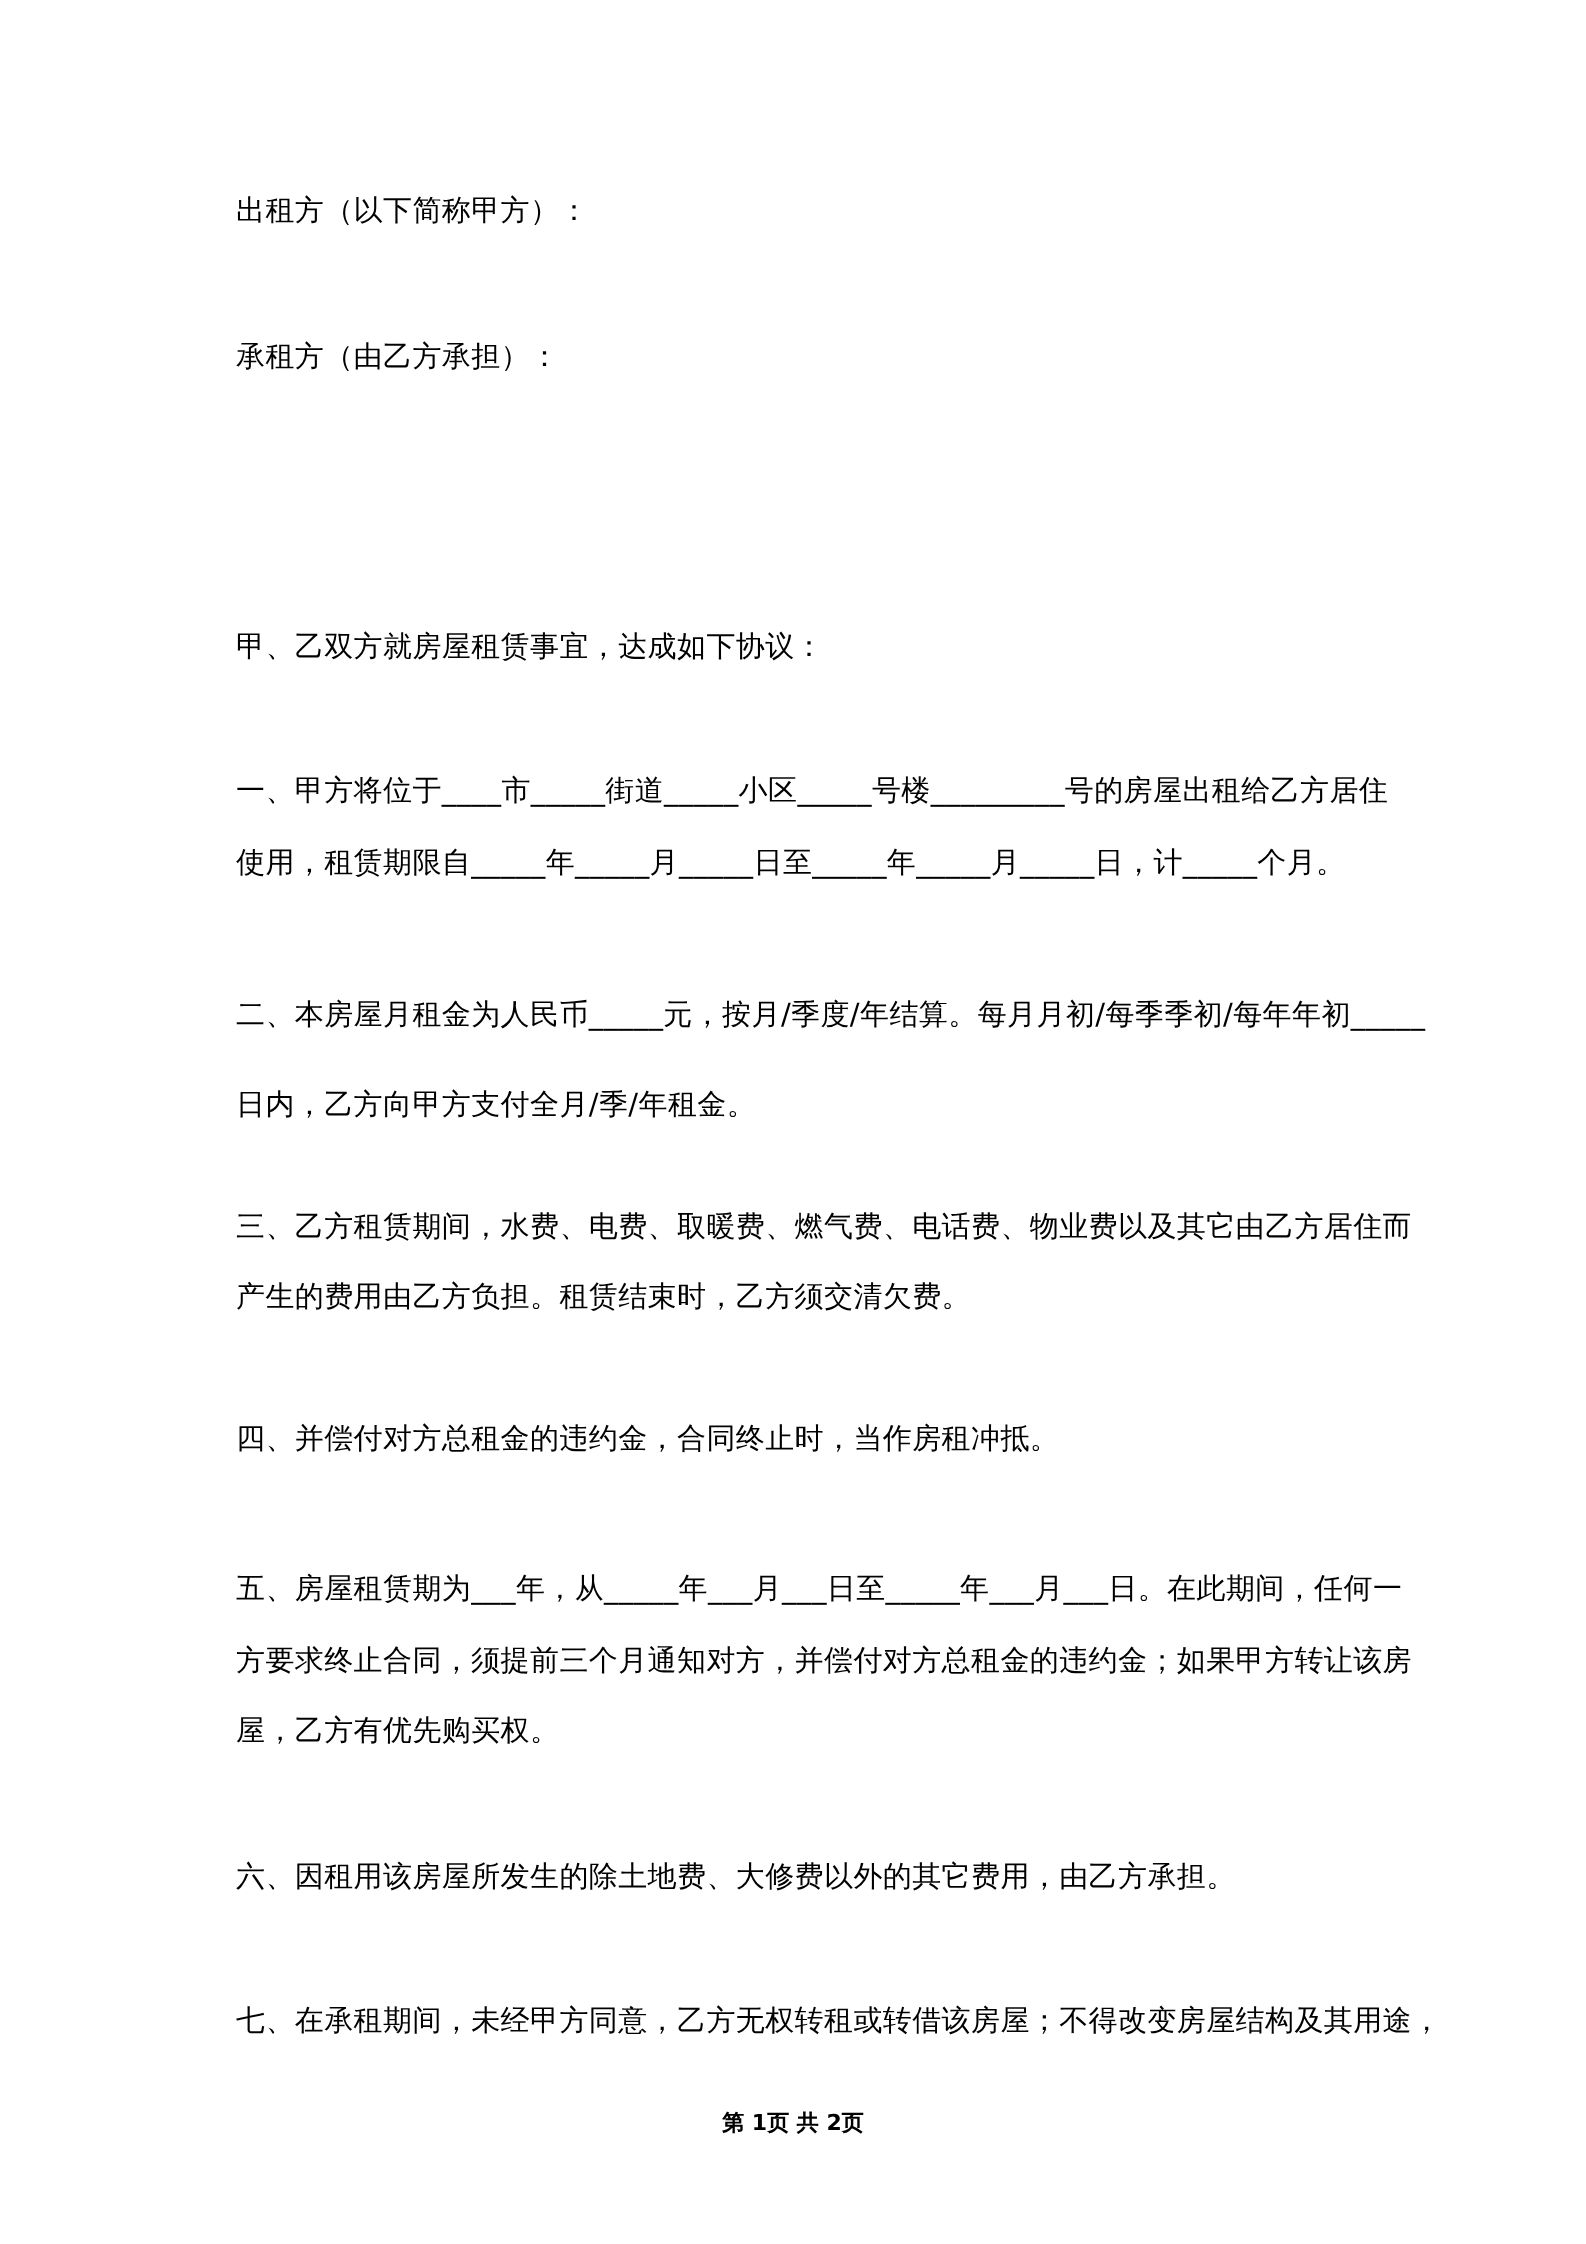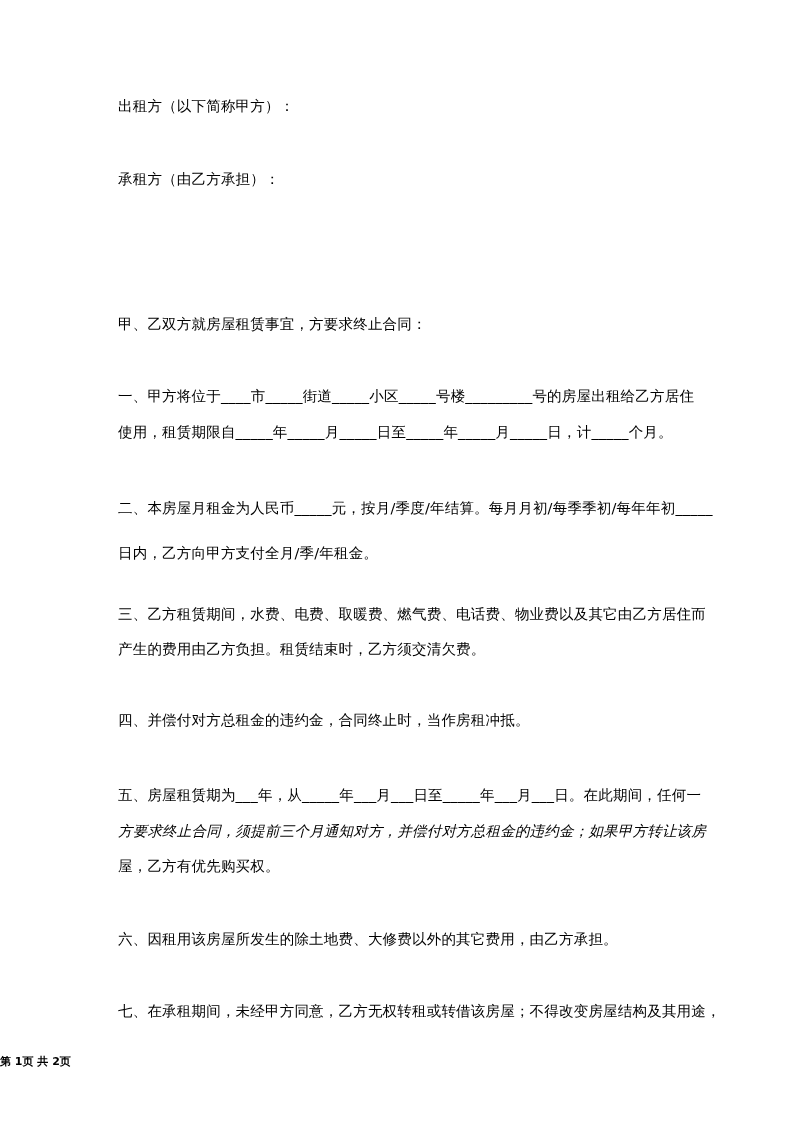--- a/index.html
+++ b/index.html
@@ -29,49 +29,49 @@
       font-size: 14.5px;
       line-height: 18px;
       white-space: nowrap;
       letter-spacing: 0.2px;
     }
     .footer {
       position: absolute;
       top: 1055px;
       left: 0;
       width: 793px;
-      text-align: left;
+      text-align: center;
       font-size: 11px;
       line-height: 14px;
       font-weight: bold;
     }
   </style>
 </head>
 <body>
 
 <div class="page">
 
   <div class="line" style="top:97px;">出租方（以下简称甲方）：</div>
   <div class="line" style="top:170px;">承租方（由乙方承担）：</div>
 
-  <div class="line" style="top:315px;">甲、乙双方就房屋租赁事宜，方要求终止合同：</div>
+  <div class="line" style="top:315px;">甲、乙双方就房屋租赁事宜，达成如下协议：</div>
 
   <div class="line" style="top:387px;">一、甲方将位于____市_____街道_____小区_____号楼_________号的房屋出租给乙方居住</div>
   <div class="line" style="top:423px;">使用，租赁期限自_____年_____月_____日至_____年_____月_____日，计_____个月。</div>
 
   <div class="line" style="top:499px;text-align:right;">二、本房屋月租金为人民币_____元，按月/季度/年结算。每月月初/每季季初/每年年初_____</div>
   <div class="line" style="top:544px;">日内，乙方向甲方支付全月/季/年租金。</div>
 
   <div class="line" style="top:605px;">三、乙方租赁期间，水费、电费、取暖费、燃气费、电话费、物业费以及其它由乙方居住而</div>
   <div class="line" style="top:640px;">产生的费用由乙方负担。租赁结束时，乙方须交清欠费。</div>
 
   <div class="line" style="top:711px;">四、并偿付对方总租金的违约金，合同终止时，当作房租冲抵。</div>
 
   <div class="line" style="top:786px;">五、房屋租赁期为___年，从_____年___月___日至_____年___月___日。在此期间，任何一</div>
-  <div class="line" style="top:822px;font-style:italic;">方要求终止合同，须提前三个月通知对方，并偿付对方总租金的违约金；如果甲方转让该房</div>
+  <div class="line" style="top:822px;">方要求终止合同，须提前三个月通知对方，并偿付对方总租金的违约金；如果甲方转让该房</div>
   <div class="line" style="top:857px;text-align:center;">屋，乙方有优先购买权。</div>
 
   <div class="line" style="top:930px;">六、因租用该房屋所发生的除土地费、大修费以外的其它费用，由乙方承担。</div>
 
   <div class="line" style="top:1002px;">七、在承租期间，未经甲方同意，乙方无权转租或转借该房屋；不得改变房屋结构及其用途，</div>
 
   <div class="footer">第 1页  共 2页</div>
 </div>
 
 </body></html>

